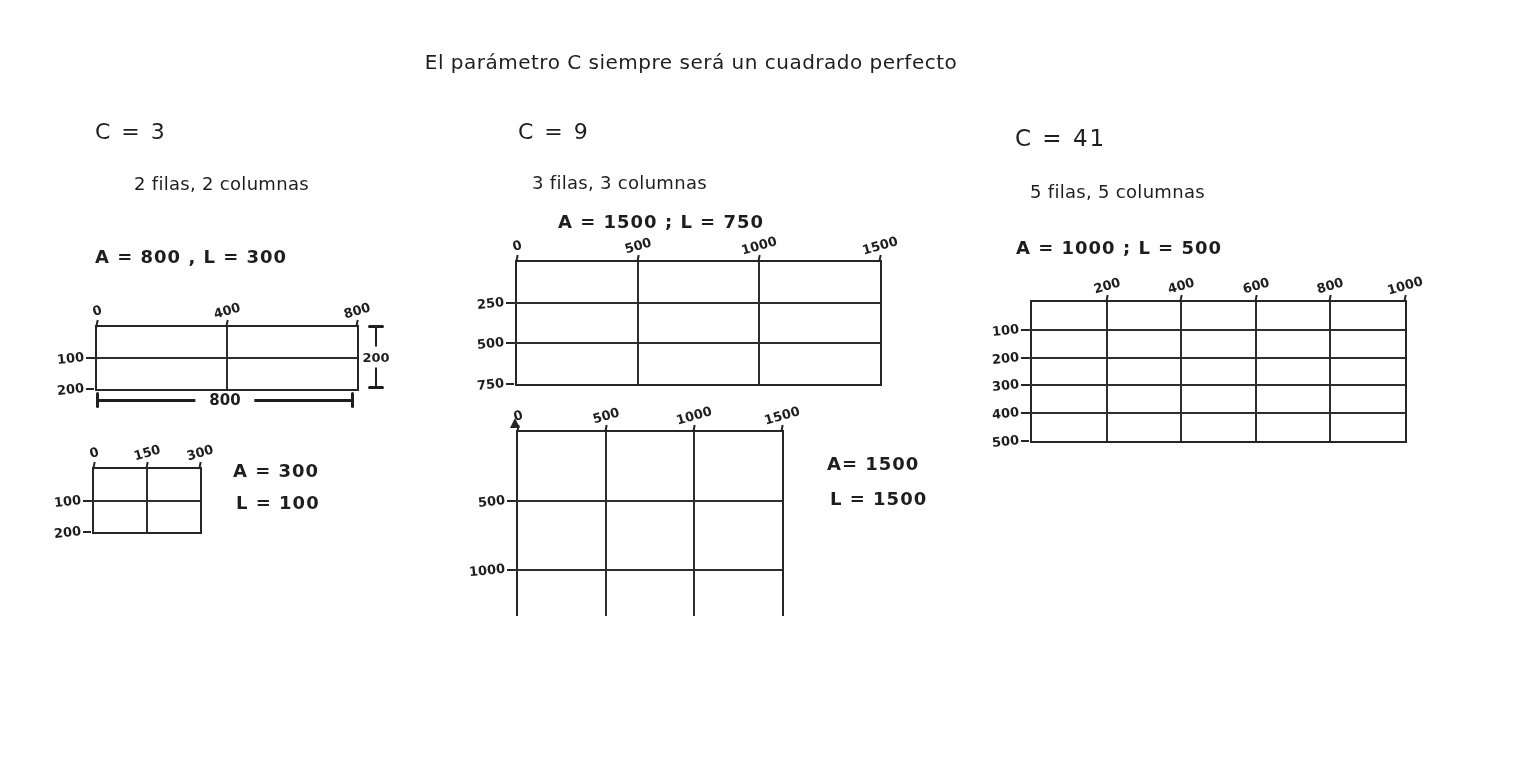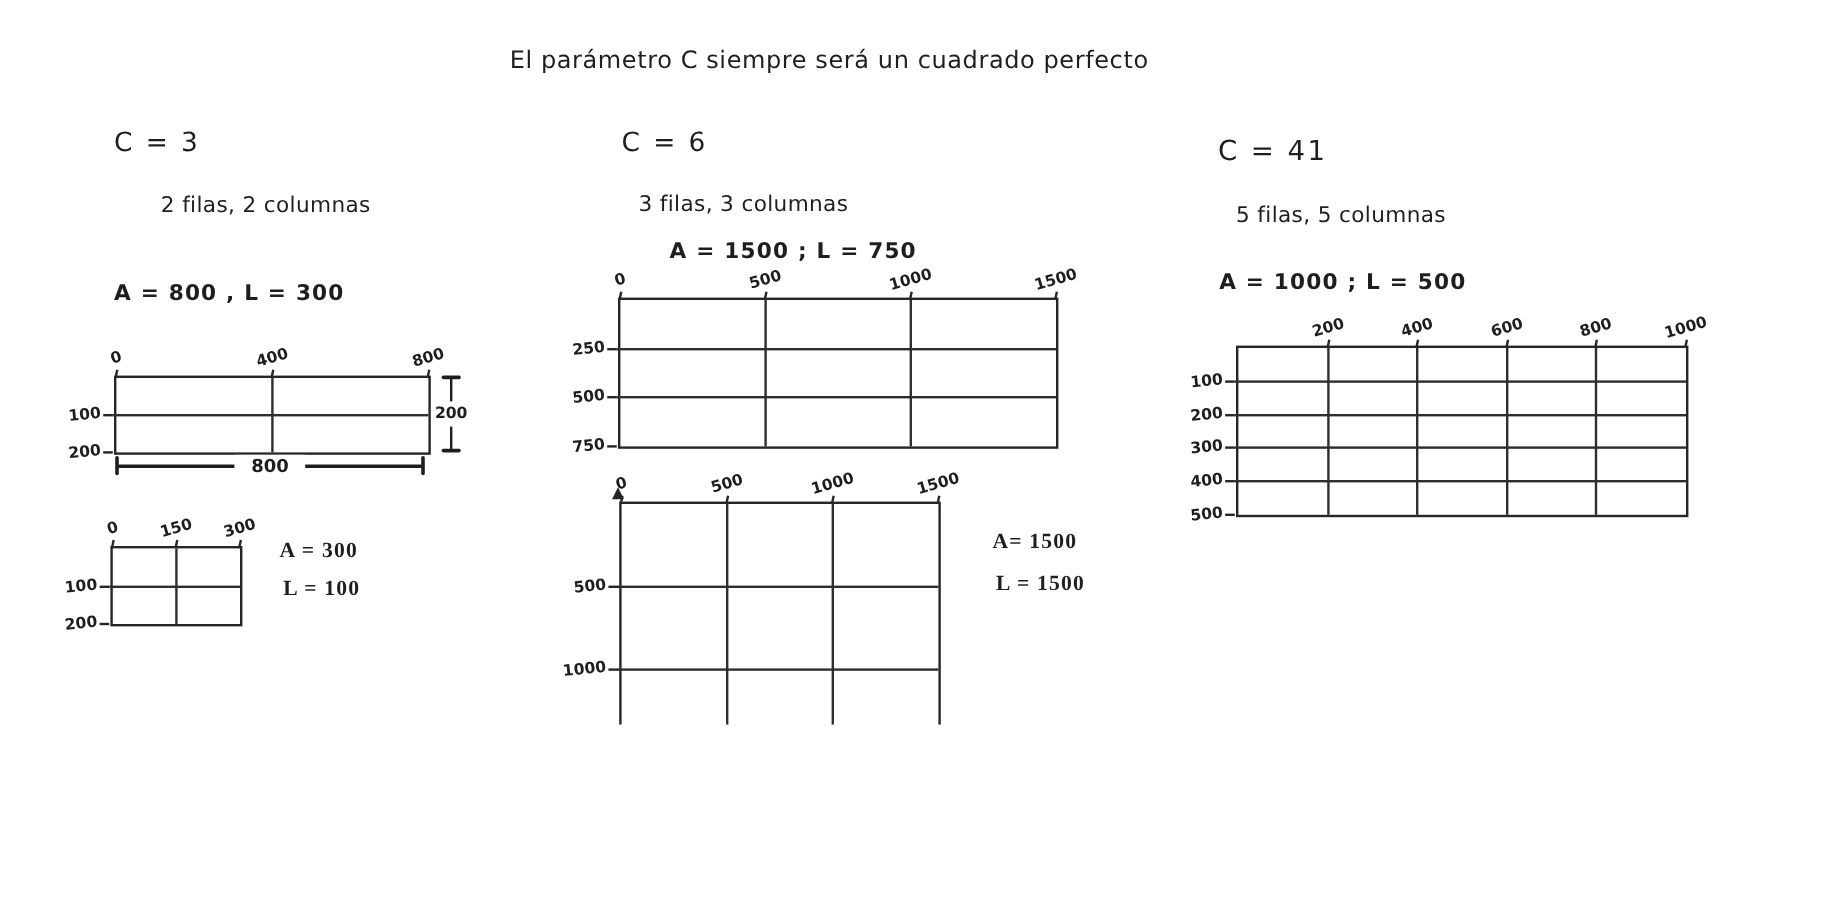--- a/index.html
+++ b/index.html
@@ -1,23 +1,23 @@
 <!DOCTYPE html>
 <html><head>
 <meta charset="utf-8">
 <style>
   html,body{margin:0;padding:0;background:#fff;}
   .canvas{position:relative;width:1532px;height:604px;background:#ffffff;overflow:hidden;
-          font-family:"DejaVu Sans",sans-serif;color:#1e1e1e;}
+          font-family:"DejaVu Sans",sans-serif;color:#1e1e1e;margin-top:12px;}
   .abs{position:absolute;white-space:nowrap;}
   .title{font-size:20px;letter-spacing:.5px;transform:translateX(-50%);}
   .c-head{font-size:22px;letter-spacing:2px;}
   .dims-label{font-size:18px;letter-spacing:.3px;}
   .params{font-size:18px;font-weight:bold;letter-spacing:1px;}
-  .side-param{font-size:18px;font-weight:bold;letter-spacing:1px;font-family:Liberation Serif, serif;}
+  .side-param{font-size:18px;font-weight:bold;letter-spacing:1px;}
   .footer{font-size:20px;line-height:31px;letter-spacing:.2px;}
 
   
   .grid{position:absolute;border:2px solid #262626;}
   .vline{position:absolute;top:0;bottom:0;width:2px;background:#2e2e2e;transform:translateX(-1px);}
   .hline{position:absolute;left:-3px;right:0;height:2px;background:#2e2e2e;transform:translateY(-1px);}
   .ttick{position:absolute;top:-7px;width:2px;height:7px;background:#262626;transform:translateX(-50%) rotate(12deg);}
   .ltick{position:absolute;left:-11px;width:8px;height:2px;background:#262626;transform:translateY(-50%);}
   .tlab{position:absolute;top:-24px;font-size:13px;font-weight:bold;transform:translateX(-50%) rotate(-16deg);}
   .llab{position:absolute;right:100%;margin-right:13px;font-size:13px;font-weight:bold;transform:translateY(-50%) rotate(-6deg);}
@@ -85,21 +85,21 @@
       <div class="ttick" style="left: 100%;"></div>
       <div class="tlab" style="left: 100%;">300</div>
       <div class="ltick" style="top: 50%;"></div>
       <div class="llab" style="top: 50%;">100</div>
       <div class="ltick" style="top: 100%;"></div>
       <div class="llab" style="top: 100%;">200</div>
     </div>
   <div class="abs side-param" style="left:233px;top:448px;">A = 300</div>
   <div class="abs side-param" style="left:236px;top:480px;">L = 100</div>
 
-  <div class="abs c-head" style="left:518px;top:107px;">C = 6</div>
+  <div class="abs c-head" style="left:518px;top:107px;">C = 9</div>
   <div class="abs dims-label" style="left:532px;top:160px;">3 filas, 3 columnas</div>
   <div class="abs params" style="left:558px;top:199px;">A = 1500 ;   L = 750</div>
 
   <div class="grid" style="left:515px;top:248px;width:363px;height:122px;">
       <div class="vline" style="left: 33.3333%;"></div>
       <div class="vline" style="left: 66.6667%;"></div>
       <div class="hline" style="top: 33.3333%;"></div>
       <div class="hline" style="top: 66.6667%;"></div>
       <div class="ttick" style="left: 0%;"></div>
       <div class="tlab" style="left: 0%;">0</div>

